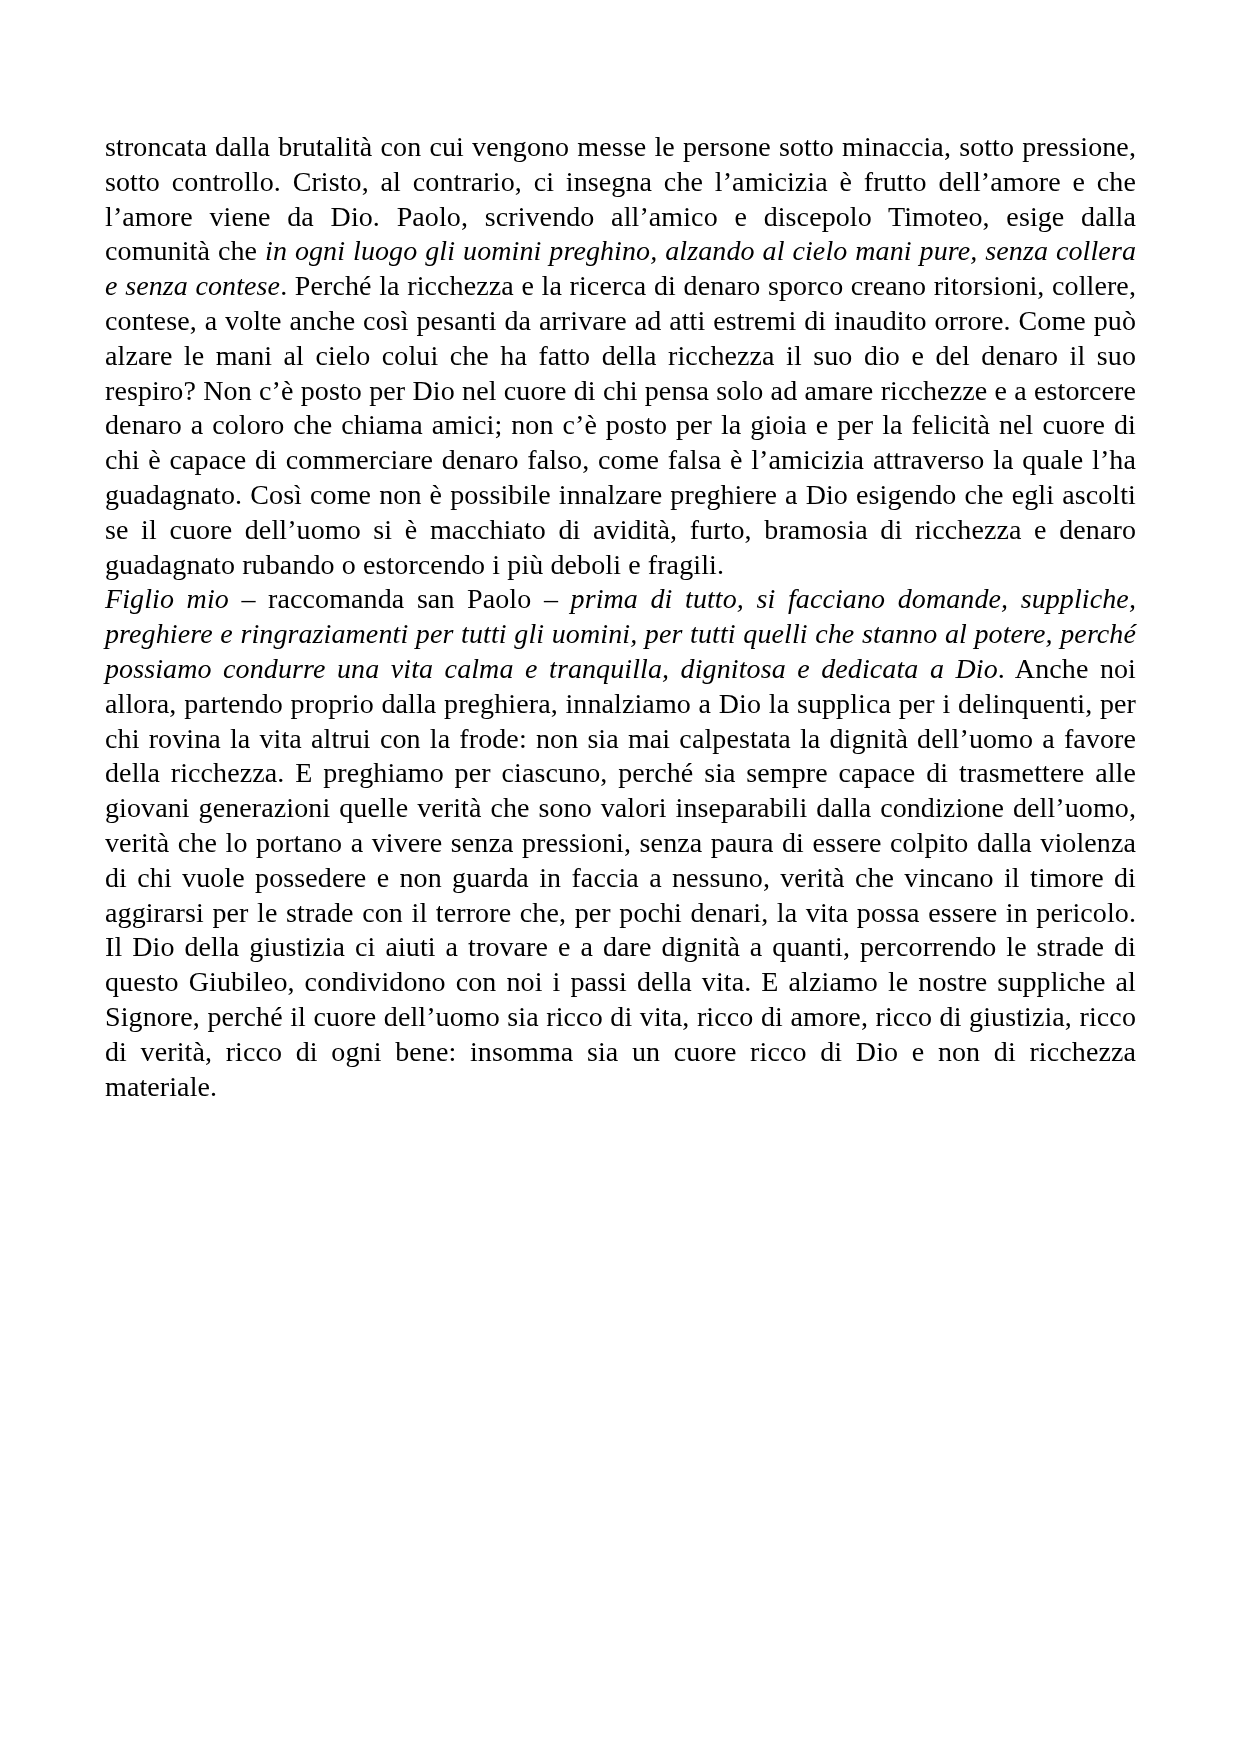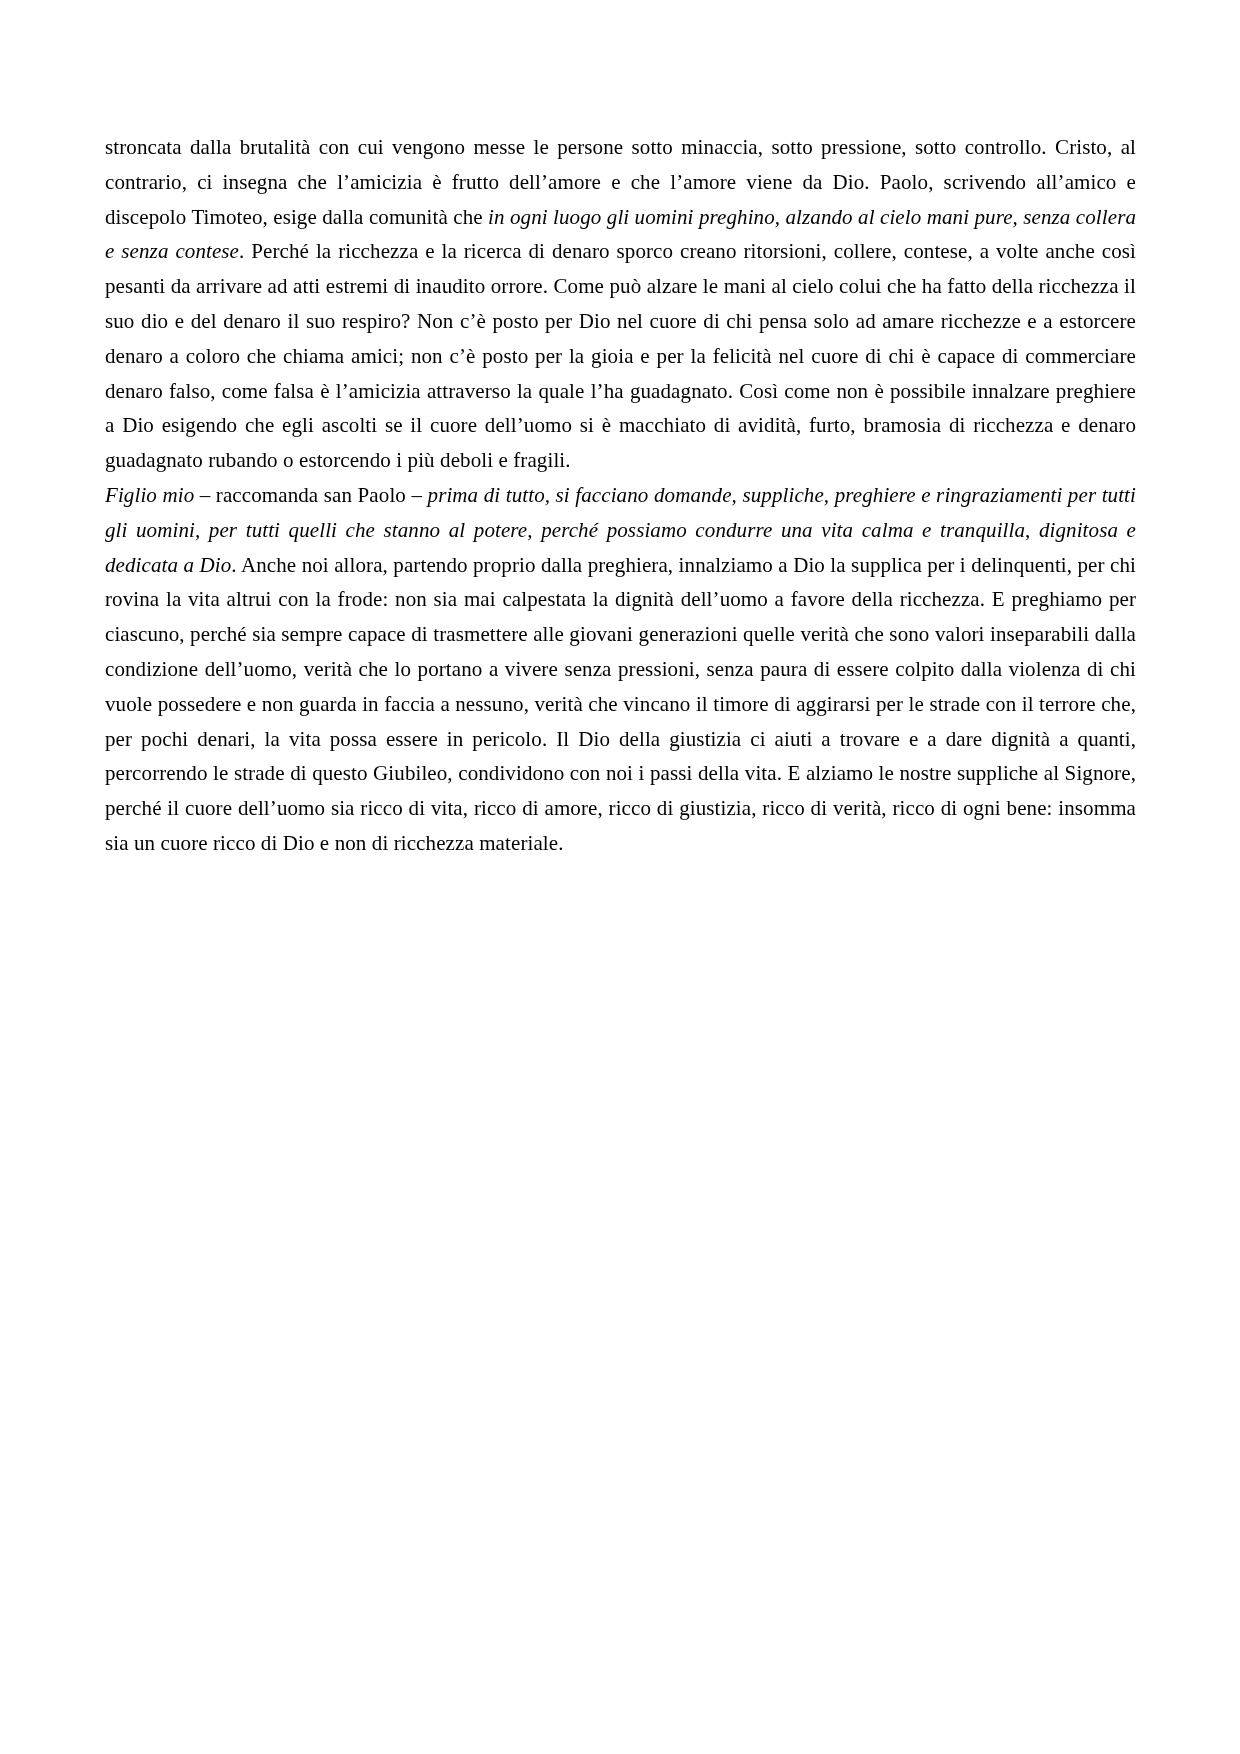--- a/index.html
+++ b/index.html
@@ -14,21 +14,21 @@
     margin: 0 auto;
     background: #ffffff;
     box-sizing: border-box;
     padding: 130px 104px 0 105px;
     overflow: hidden;
   }
   .text-block {
     width: 100%;
     color: #000000;
     font-family: "Liberation Serif", "DejaVu Serif", serif;
-    font-size: 21px;
+    font-size: 28px;
     line-height: 34.8px;
     letter-spacing: 0.1px;
   }
   .text-block p {
     margin: 0;
     padding: 0;
     text-align: justify;
     text-justify: inter-word;
   }
   .run-normal { font-style: normal; }

